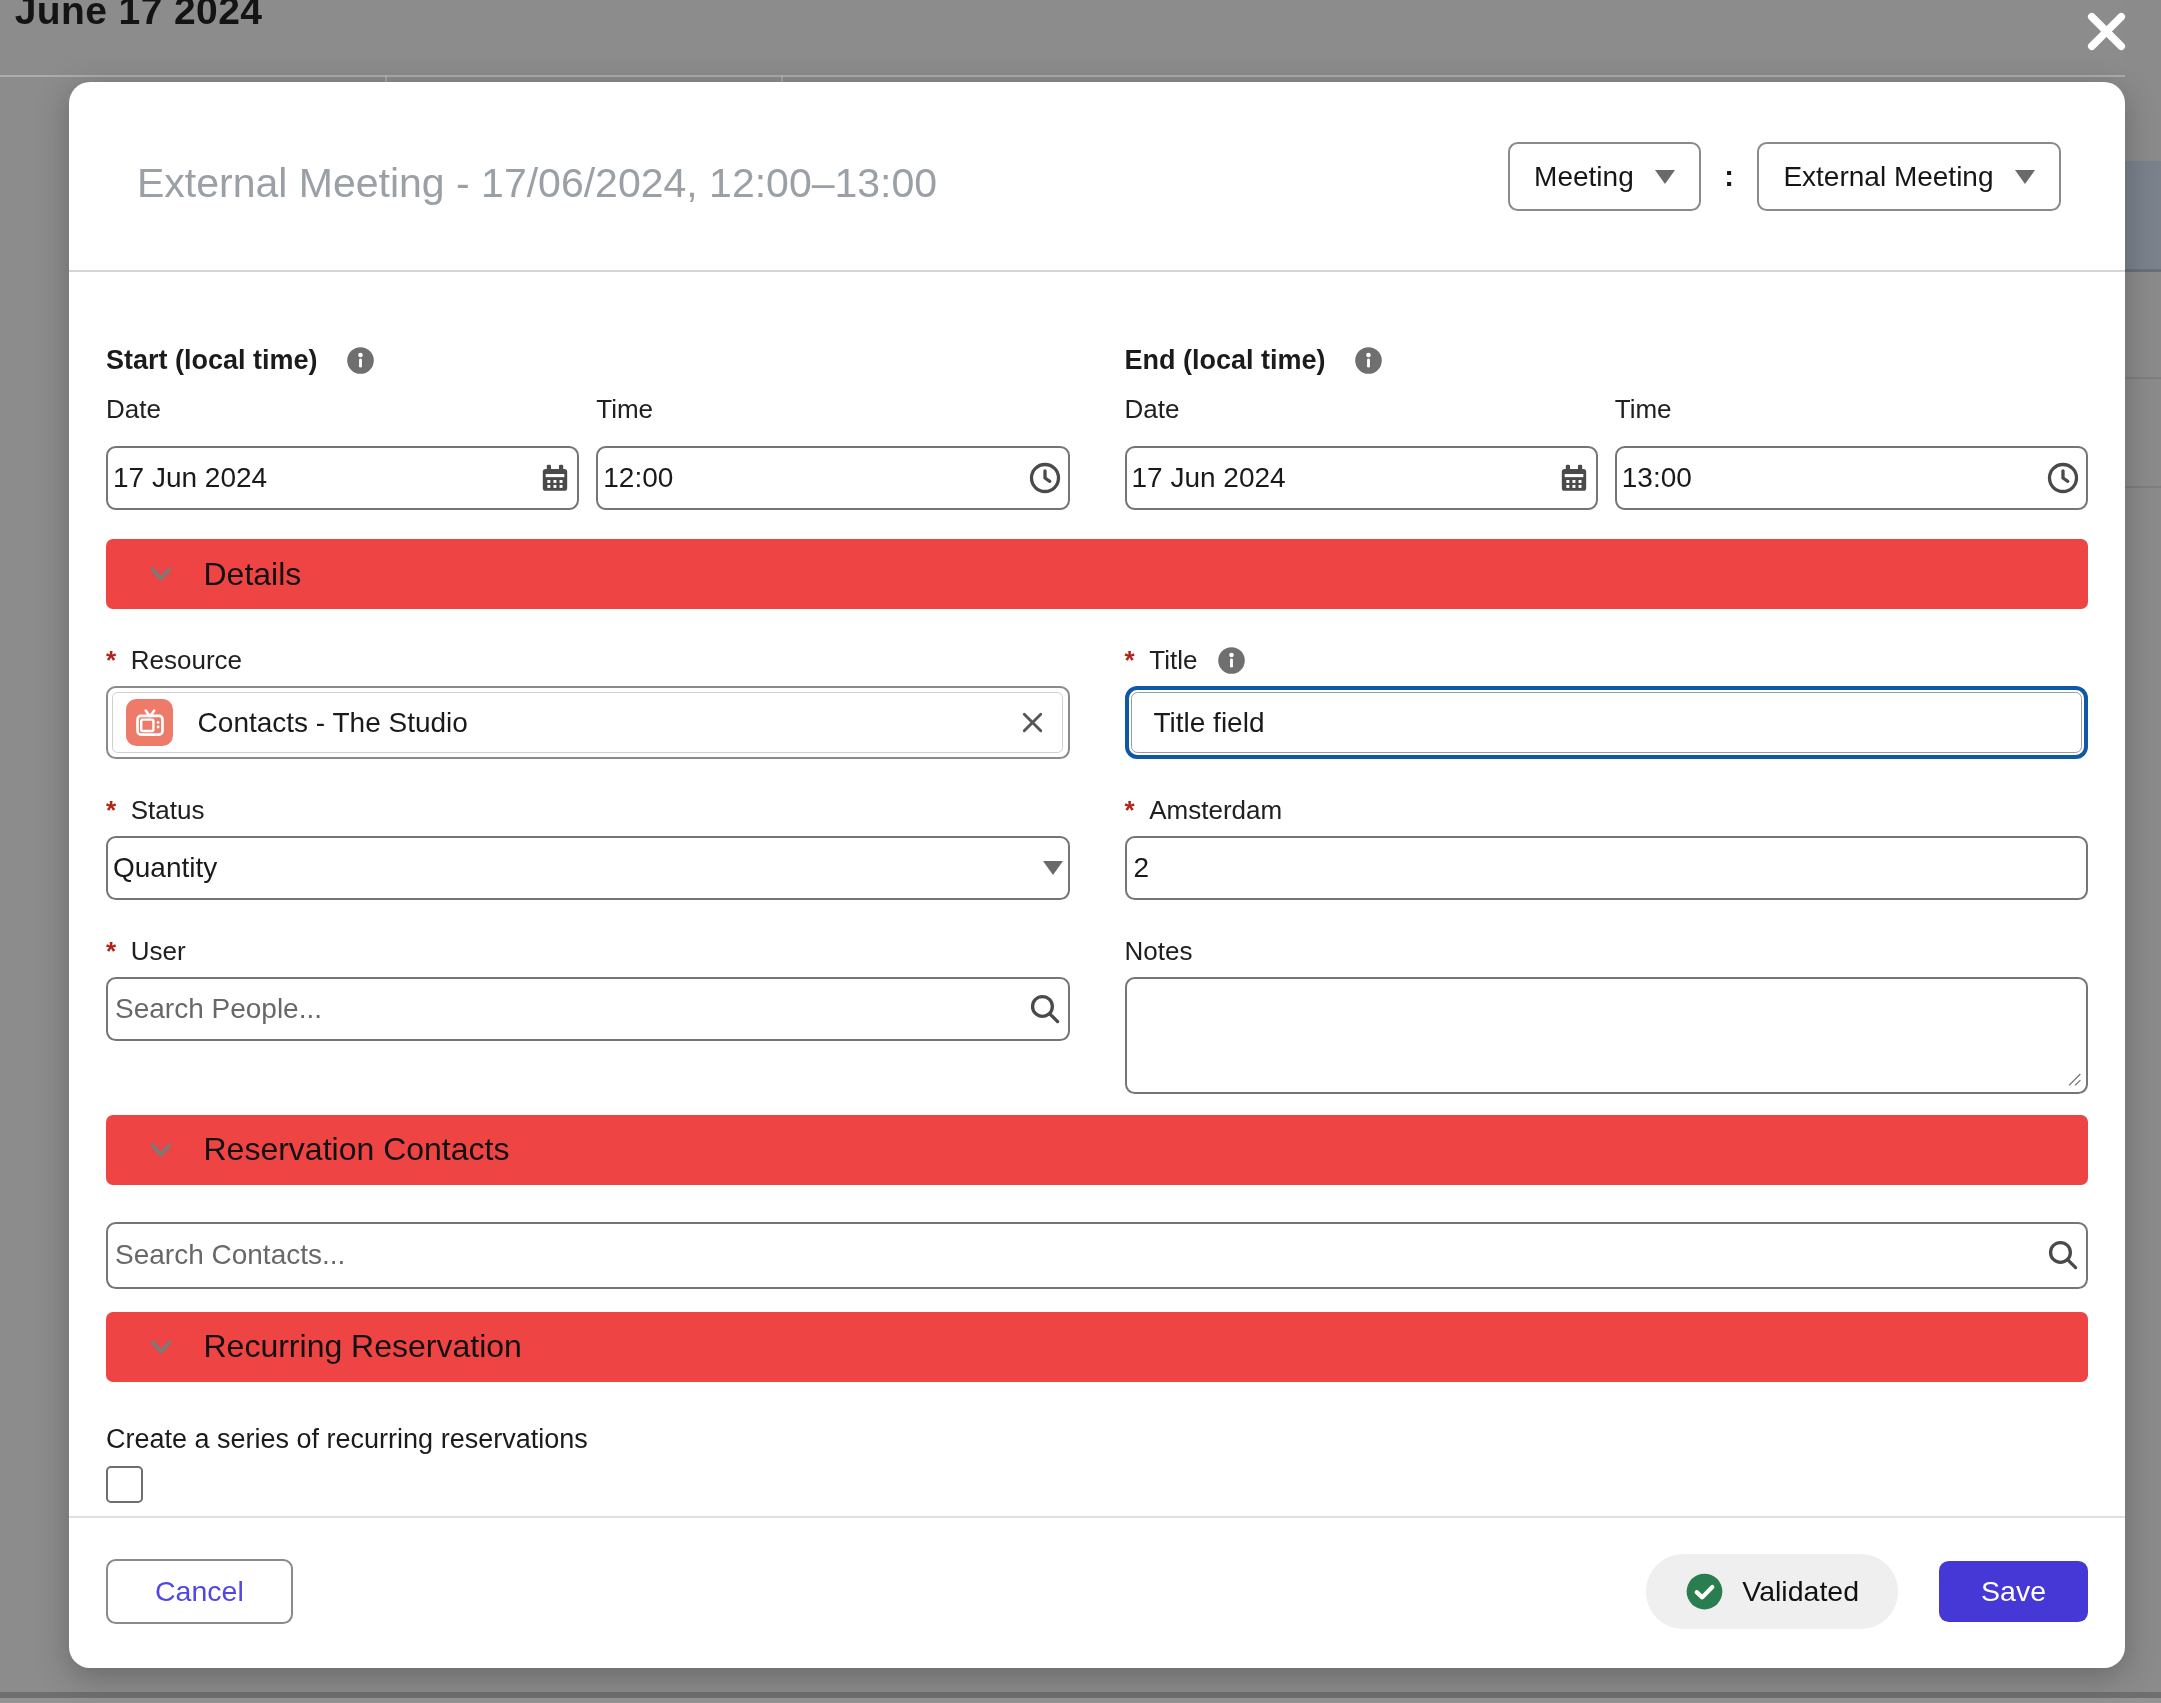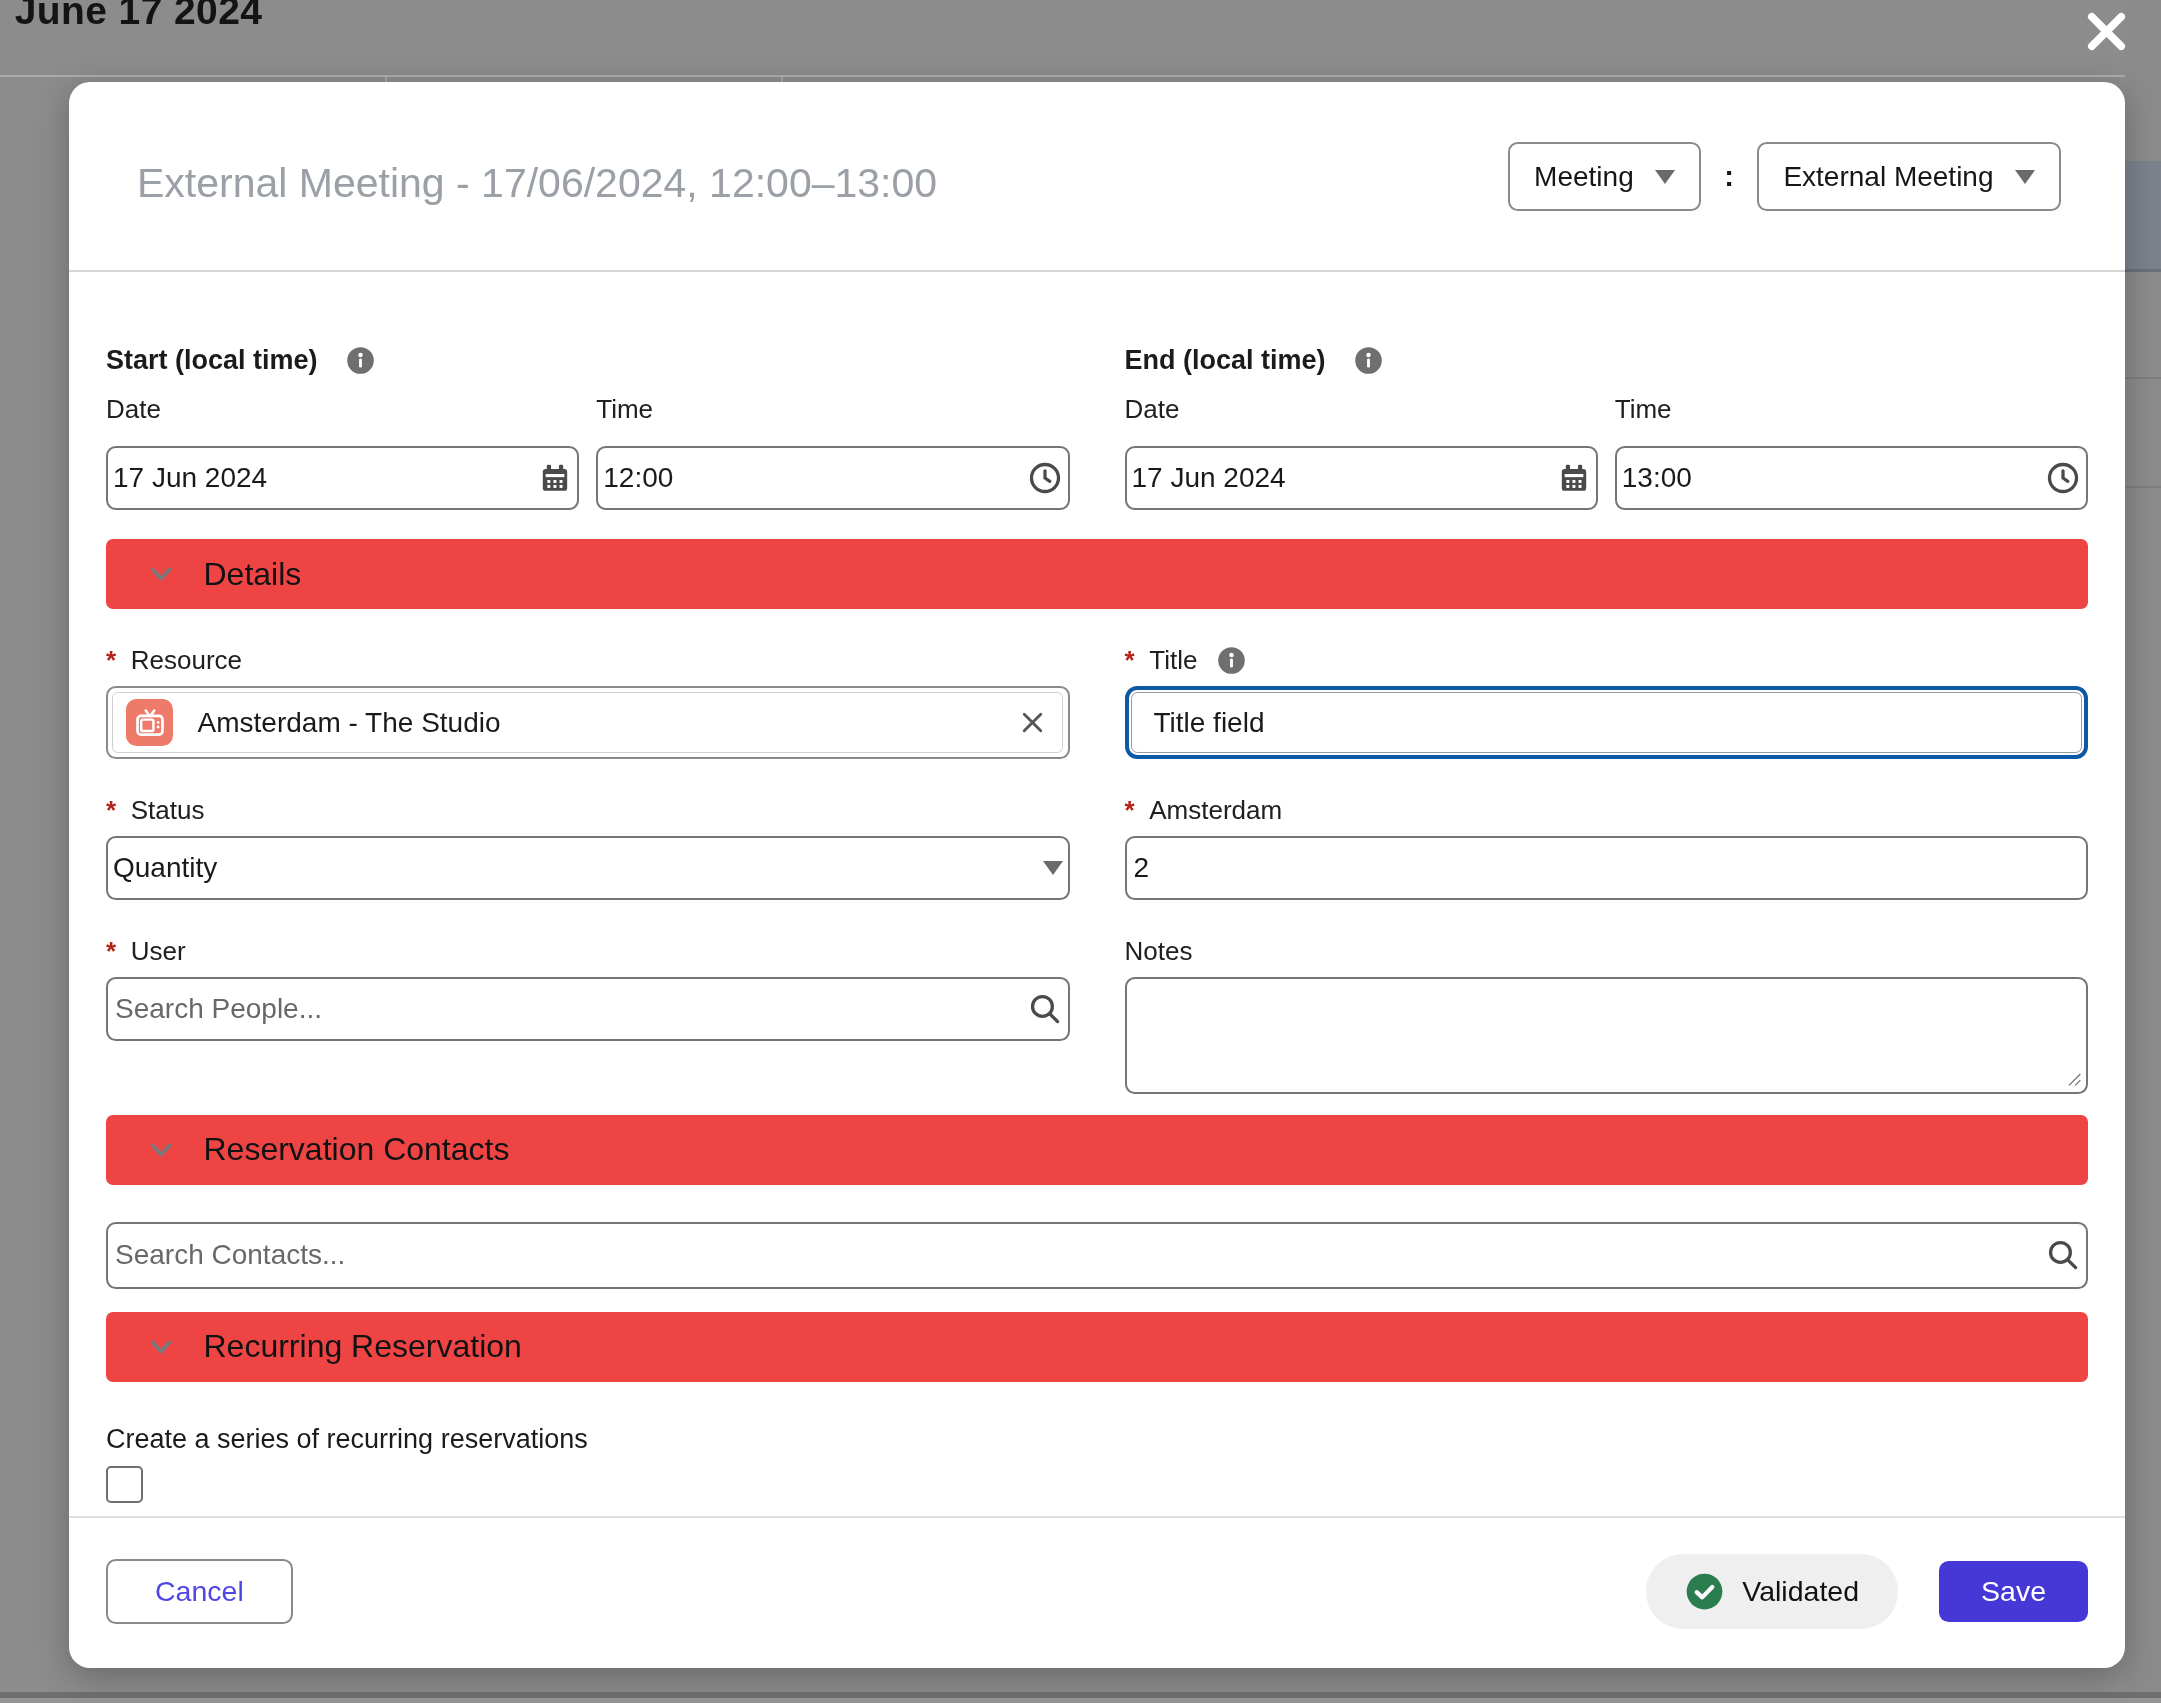--- a/index.html
+++ b/index.html
@@ -274,21 +274,21 @@
           <div class="combo-inner">
             <span class="tv-chip">
               <svg width="34" height="34" viewBox="0 0 24 24">
                   <path d="M9 3.2 L11.7 7 M15 3.2 L12.3 7" stroke="#fff" stroke-width="1.8" stroke-linecap="round" fill="none"></path>
                   <rect x="3.2" y="7" width="17.6" height="13.2" rx="2.4" fill="none" stroke="#fff" stroke-width="1.9"></rect>
                   <rect x="5.8" y="9.6" width="8.6" height="8" rx="1" fill="none" stroke="#fff" stroke-width="1.7"></rect>
                   <circle cx="17.7" cy="11.6" r="1" fill="#fff"></circle>
                   <circle cx="17.7" cy="14.8" r="1" fill="#fff"></circle>
                 </svg>
             </span>
-            <span class="val">Amsterdam - The Studio</span>
+            <span class="val">Contacts - The Studio</span>
             <span>
               <svg width="33" height="33" viewBox="0 0 24 24">
                   <line x1="6" y1="6" x2="18" y2="18" stroke="#565656" stroke-width="2.1" stroke-linecap="round"></line>
                   <line x1="18" y1="6" x2="6" y2="18" stroke="#565656" stroke-width="2.1" stroke-linecap="round"></line>
                 </svg>
             </span>
           </div>
         </div>
       </div>
 

